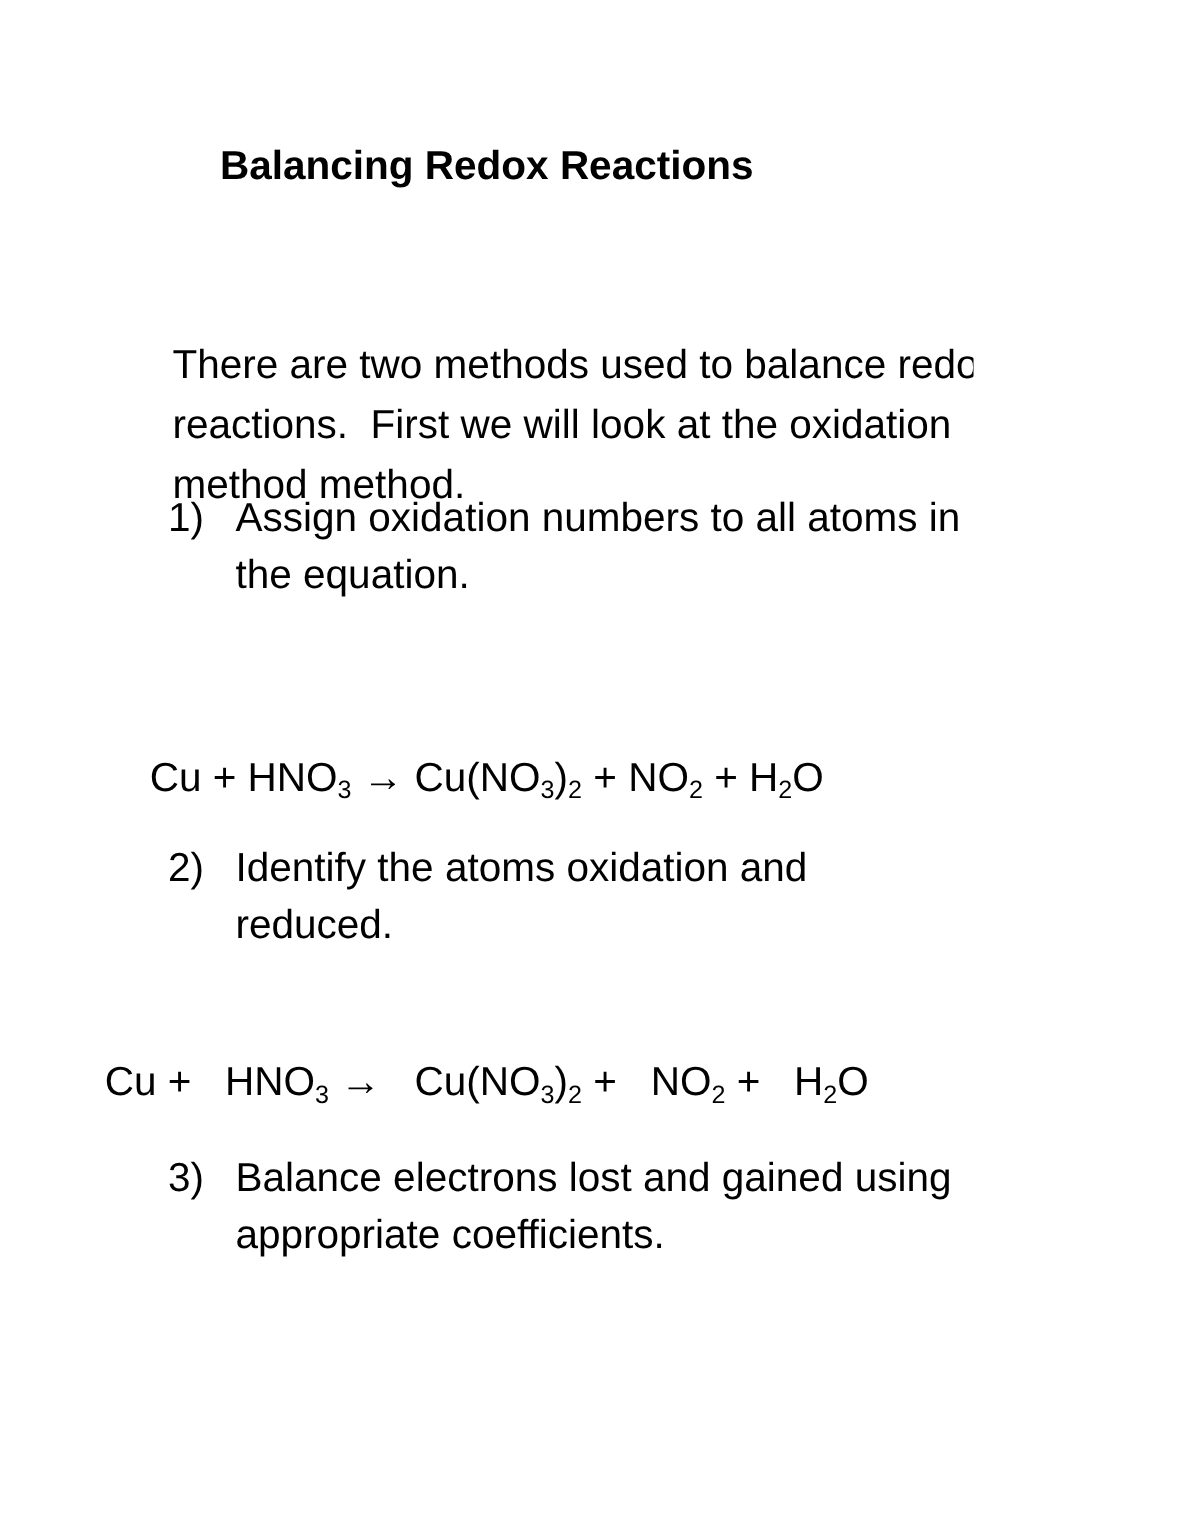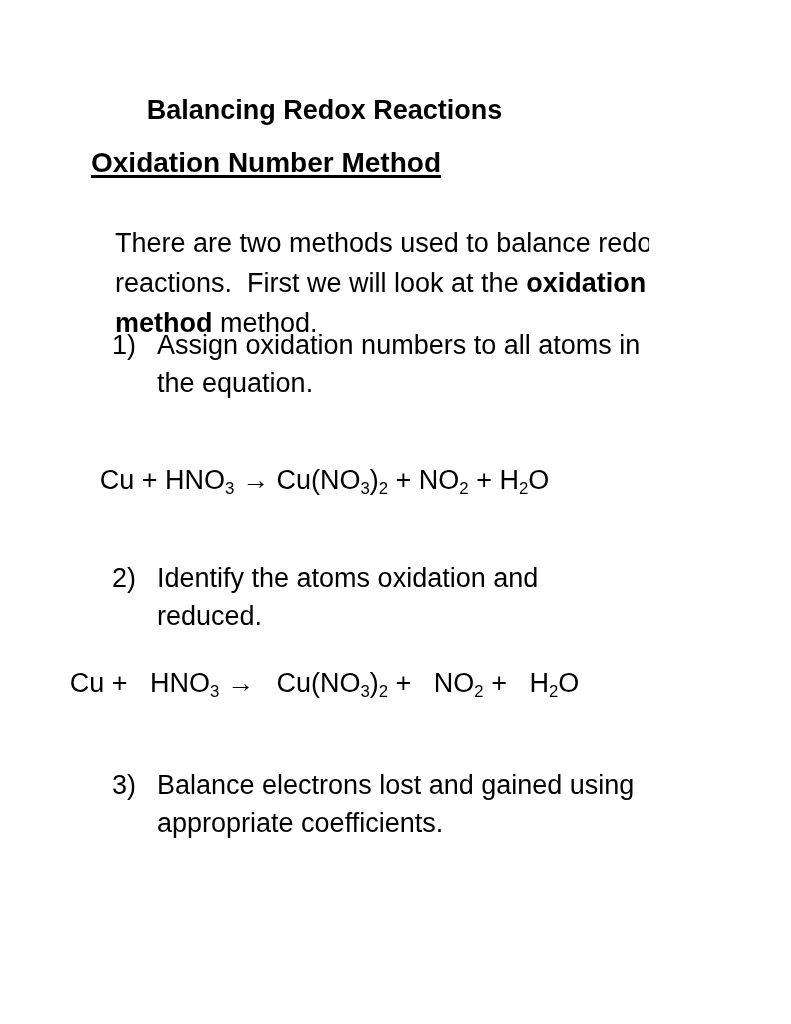--- a/index.html
+++ b/index.html
@@ -65,43 +65,43 @@
   .step-2 { top: 559px; }
   .step-3 { top: 766px; }
   .equation {
     position: absolute;
     left: 0;
     width: 100%;
     text-align: center;
     font-size: 27px;
     line-height: 40px;
     white-space: nowrap;
+    margin-top: 38px;
   }
   .eq-1 { top: 460px; }
   .eq-2 { top: 663px; }
   .equation sub {
     font-size: 62%;
     line-height: 0;
     position: relative;
     top: 0.28em;
     vertical-align: baseline;
   }
   .equation .arrow {
     font-weight: bold;
   }
-  b { font-weight: bold; }
+  b { font-weight: normal; }
 </style>
 </head>
 <body>
 
 <div class="page">
 
   <h1 class="title">Balancing Redox Reactions</h1>
 
-  <h2 class="heading">Oxidation Number Method</h2>
 
   <p class="intro">There are two methods used to balance redox<br>reactions.&nbsp; First we will look at the <b>oxidation</b><br><b>method</b> method.</p>
 
   <div class="step step-1">
     <span class="num">1)</span>
     <div class="step-text">Assign oxidation numbers to all atoms in<br>the equation.</div>
   </div>
 
   <div class="equation eq-1">Cu + HNO<sub>3</sub> <span class="arrow">→</span> Cu(NO<sub>3</sub>)<sub>2</sub> + NO<sub>2</sub> + H<sub>2</sub>O</div>
 

